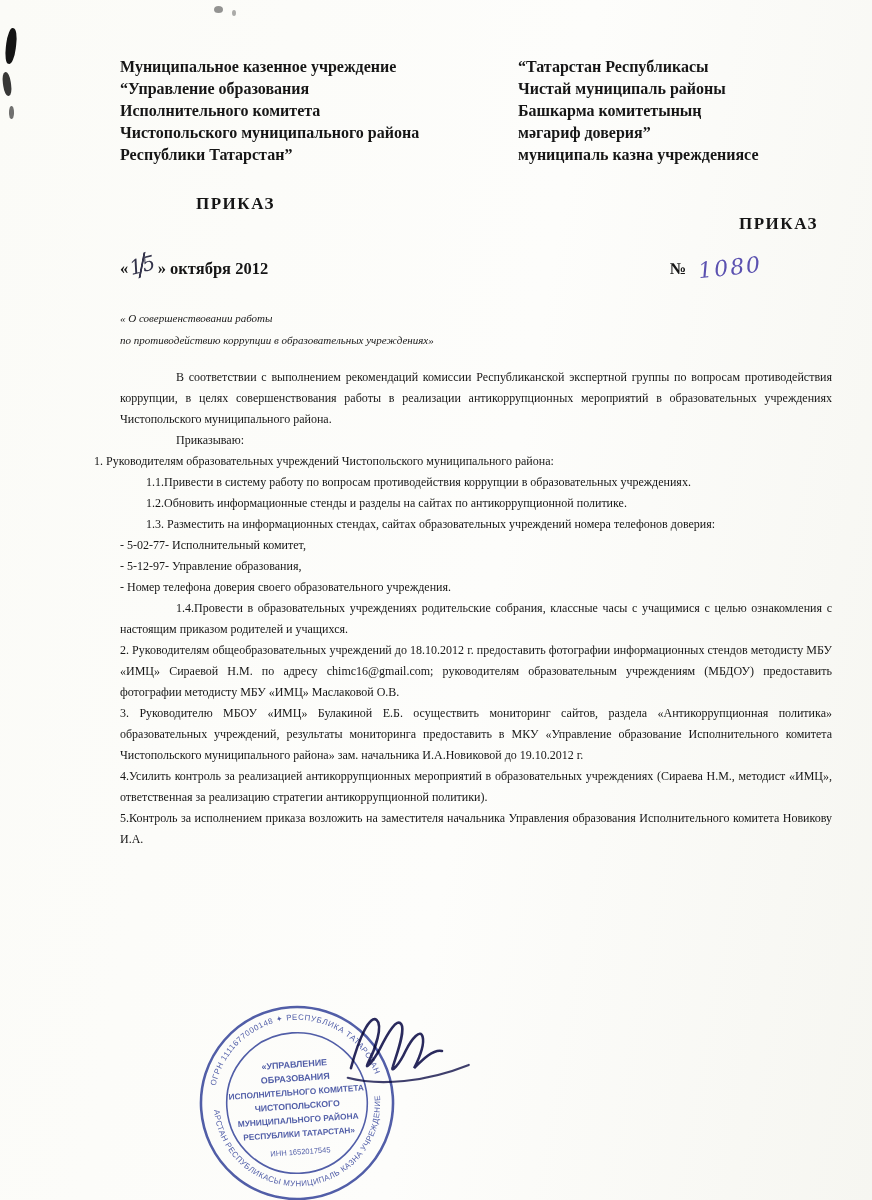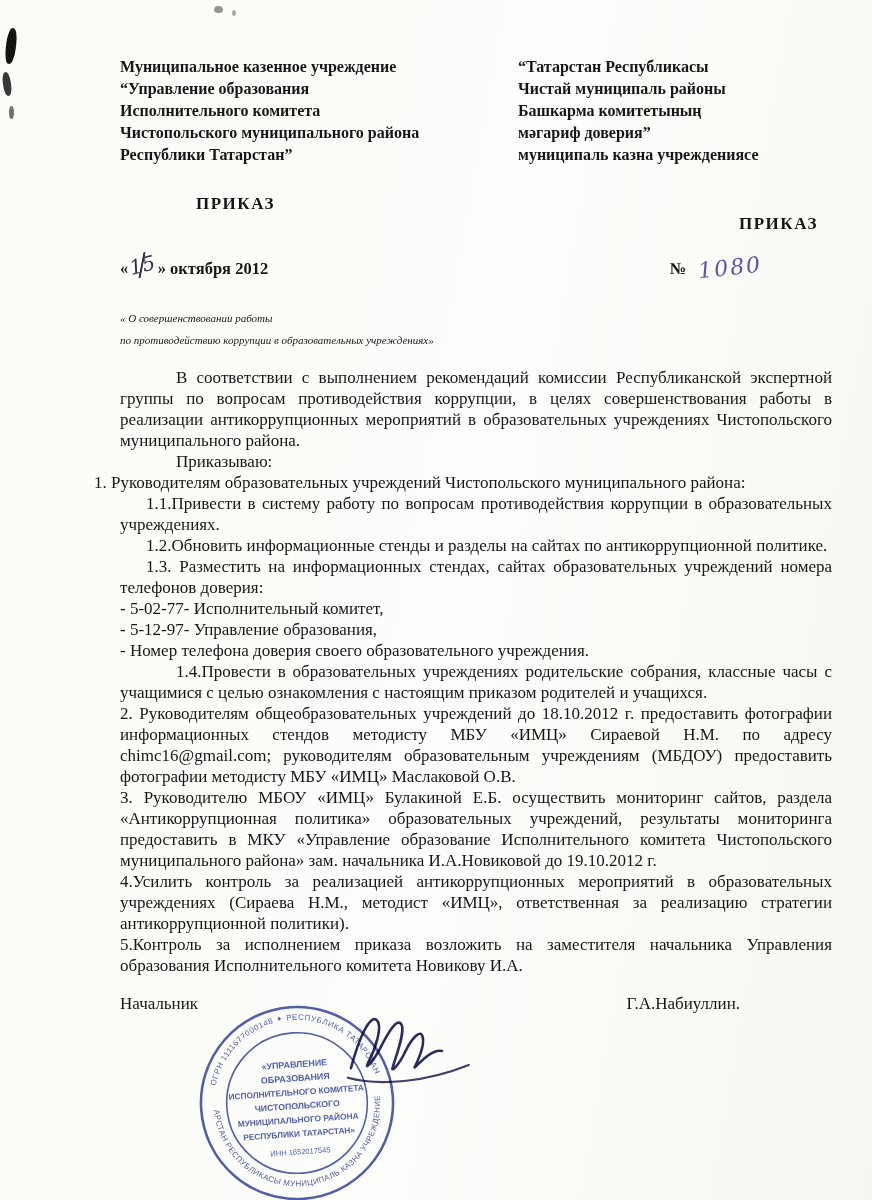--- a/index.html
+++ b/index.html
@@ -30,21 +30,21 @@
   .number-block { margin-right:70px; display:flex; align-items:baseline; }
   .hand { font-style:italic; display:inline-block; font-family:"DejaVu Serif", serif; }
   .hand-day { font-size:20px; color:#33334a; transform:rotate(-14deg) translateY(-2px);
               margin:0 2px; font-weight:normal;
               background:linear-gradient(115deg, transparent 46%, #33334a 48%, #33334a 52%, transparent 54%); }
   .hand-number { color:#5b51b0; font-size:22px; transform:rotate(-6deg) translateY(1px);
                  margin-left:12px; letter-spacing:2px; font-weight:normal; }
 
   .subject { margin-top:28px; font-style:italic; font-size:11px; line-height:22px; }
 
-  .body-text { margin-top:16px; font-size:17px; line-height:21px; text-align:justify; }
+  .body-text { margin-top:16px; font-size:12px; line-height:21px; text-align:justify; }
   .body-text p { margin:0; }
   .indent { text-indent:56px; }
   .gap { margin-top:4px; }
   .item-head { margin-left:56px; text-indent:-26px; }
   .sub-item { margin-left:30px; text-indent:26px; }
   .phone-line { margin-left:56px; text-align:left; }
   .item-wrap { text-indent:56px; }
   .email { }
 
   .signoff-row { display:flex; justify-content:space-between; margin-top:18px;
@@ -125,24 +125,20 @@
       <p class="phone-line">- 5-02-77- Исполнительный комитет,</p>
       <p class="phone-line">- 5-12-97- Управление образования,</p>
       <p class="phone-line">- Номер телефона доверия своего образовательного учреждения.</p>
       <p class="item-wrap">1.4.Провести в образовательных учреждениях родительские собрания, классные часы с учащимися с  целью ознакомления с  настоящим приказом родителей  и учащихся.</p>
       <p><span>2. Руководителям общеобразовательных учреждений до 18.10.2012 г. предоставить фотографии информационных стендов  методисту МБУ «ИМЦ» Сираевой Н.М. по адресу </span><span class="email">chimc16@gmail.com</span><span>;  руководителям образовательным учреждениям (МБДОУ) предоставить фотографии методисту МБУ «ИМЦ» Маслаковой О.В.</span></p>
       <p>3. Руководителю МБОУ «ИМЦ» Булакиной Е.Б. осуществить мониторинг сайтов, раздела «Антикоррупционная политика» образовательных учреждений, результаты мониторинга предоставить в МКУ «Управление образование Исполнительного комитета Чистопольского муниципального района»  зам. начальника  И.А.Новиковой  до 19.10.2012 г.</p>
       <p>4.Усилить контроль за реализацией антикоррупционных мероприятий  в образовательных учреждениях  (Сираева Н.М., методист «ИМЦ», ответственная за реализацию стратегии антикоррупционной политики).</p>
       <p>5.Контроль за исполнением приказа возложить на заместителя начальника Управления образования Исполнительного комитета Новикову И.А.</p>
     </div>
 
-    <div class="signoff-row">
-      <div>Начальник</div>
-      <div class="signoff-name">Г.А.Набиуллин.</div>
-    </div>
 
   </div>
 
   <svg class="stamp" viewBox="0 0 200 200">
     <defs>
       <path id="arcTop" d="M 16,100 A 84,84 0 1 1 184,100"></path>
       <path id="arcBottom" d="M 16,100 A 84,84 0 1 0 184,100"></path>
     </defs>
     <circle cx="100" cy="100" r="97" fill="none" stroke="#3a49a0" stroke-width="2.6"></circle>
     <circle cx="100" cy="100" r="71" fill="none" stroke="#3a49a0" stroke-width="1.6"></circle>

